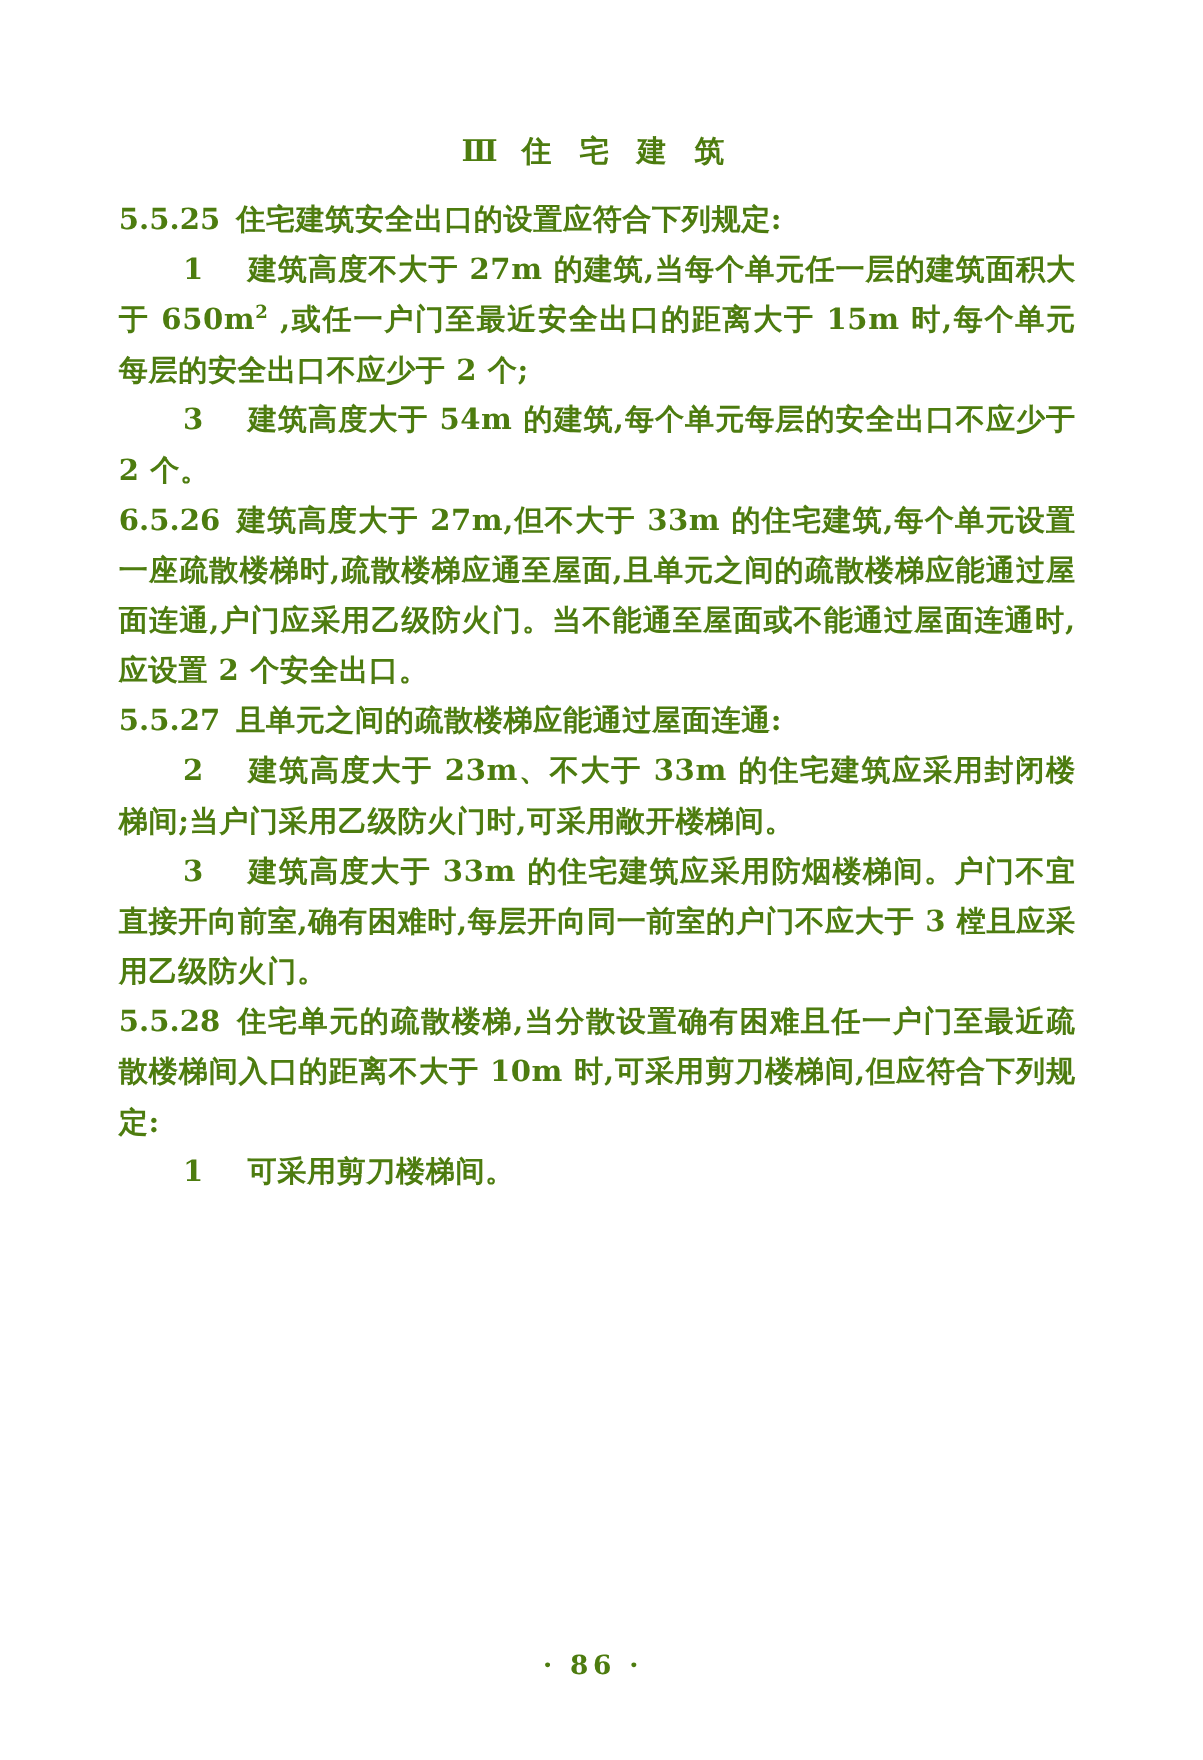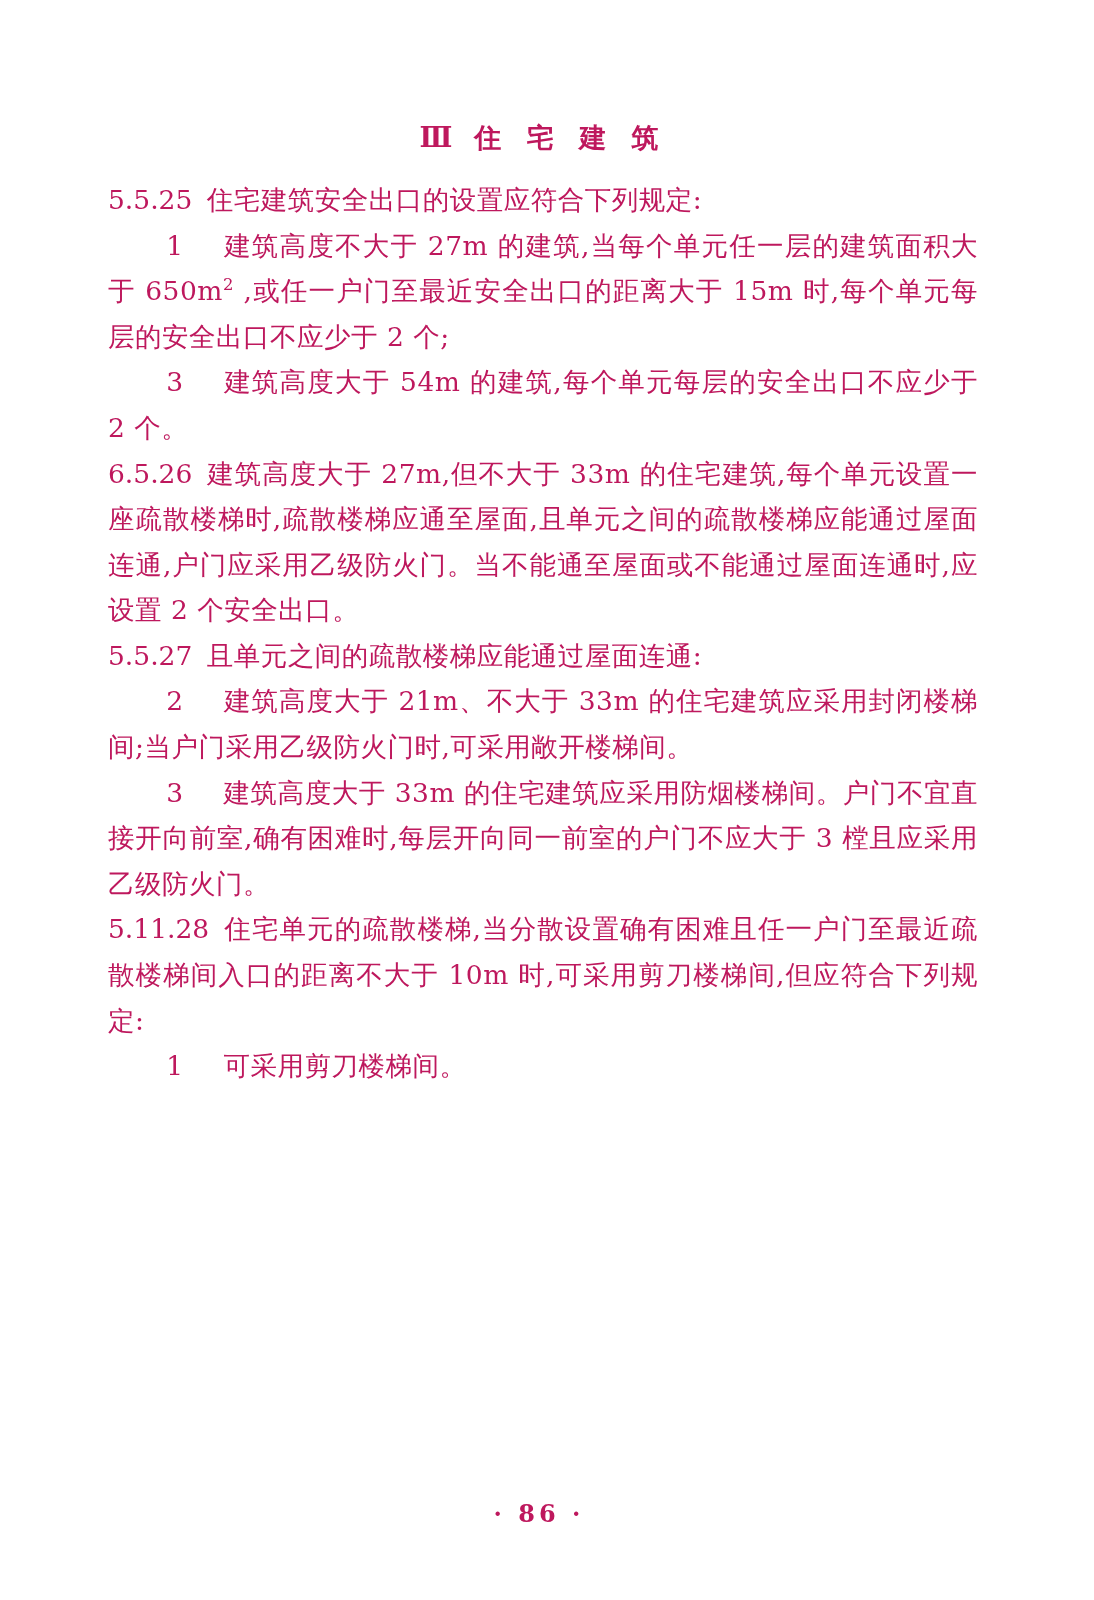--- a/index.html
+++ b/index.html
@@ -6,21 +6,21 @@
     margin: 0;
     padding: 0;
     background: #ffffff;
   }
   .page {
     position: relative;
     width: 1094px;
     height: 1600px;
     background: #ffffff;
     font-family: "DejaVu Serif", "Liberation Serif", serif;
-    color: #be185d;
+    color: #4d7c0f;
     overflow: hidden;
   }
   .content {
     position: absolute;
     left: 108px;
     top: 120px;
     width: 870px;
   }
   .section-heading {
     text-align: center;
@@ -30,21 +30,21 @@
     margin: 0 0 22px 0;
     line-height: 1.3;
   }
   .section-heading .numeral {
     letter-spacing: 22px;
   }
   p {
     margin: 0;
     font-size: 26.5px;
     line-height: 1.72;
-    font-weight: normal;
+    font-weight: bold;
     text-align: justify;
     text-justify: inter-character;
     letter-spacing: 0.5px;
   }
   p.clause {
     text-indent: 0;
   }
   p.item {
     text-indent: 2.2em;
   }
@@ -85,23 +85,23 @@
       <span class="numeral">Ⅲ</span><span>住 宅 建 筑</span>
     </div>
 
     <p class="clause"><span class="clause-no latin">5.5.25</span><span>住宅建筑安全出口的设置应符合下列规定:</span></p>
     <p class="item"><span class="item-no latin">1</span><span>建筑高度不大于 27m 的建筑,当每个单元任一层的建筑面积大于 650m<sup>2</sup> ,或任一户门至最近安全出口的距离大于 15m 时,每个单元每层的安全出口不应少于 2 个;</span></p>
     <p class="item"><span class="item-no latin">3</span><span>建筑高度大于 54m 的建筑,每个单元每层的安全出口不应少于 2 个。</span></p>
 
     <p class="clause"><span class="clause-no latin">6.5.26</span><span>建筑高度大于 27m,但不大于 33m 的住宅建筑,每个单元设置一座疏散楼梯时,疏散楼梯应通至屋面,且单元之间的疏散楼梯应能通过屋面连通,户门应采用乙级防火门。当不能通至屋面或不能通过屋面连通时,应设置 2 个安全出口。</span></p>
 
     <p class="clause"><span class="clause-no latin">5.5.27</span><span>且单元之间的疏散楼梯应能通过屋面连通:</span></p>
-    <p class="item"><span class="item-no latin">2</span><span>建筑高度大于 21m、不大于 33m 的住宅建筑应采用封闭楼梯间;当户门采用乙级防火门时,可采用敞开楼梯间。</span></p>
+    <p class="item"><span class="item-no latin">2</span><span>建筑高度大于 23m、不大于 33m 的住宅建筑应采用封闭楼梯间;当户门采用乙级防火门时,可采用敞开楼梯间。</span></p>
     <p class="item"><span class="item-no latin">3</span><span>建筑高度大于 33m 的住宅建筑应采用防烟楼梯间。户门不宜直接开向前室,确有困难时,每层开向同一前室的户门不应大于 3 樘且应采用乙级防火门。</span></p>
 
-    <p class="clause"><span class="clause-no latin">5.11.28</span><span>住宅单元的疏散楼梯,当分散设置确有困难且任一户门至最近疏散楼梯间入口的距离不大于 10m 时,可采用剪刀楼梯间,但应符合下列规定:</span></p>
+    <p class="clause"><span class="clause-no latin">5.5.28</span><span>住宅单元的疏散楼梯,当分散设置确有困难且任一户门至最近疏散楼梯间入口的距离不大于 10m 时,可采用剪刀楼梯间,但应符合下列规定:</span></p>
     <p class="item"><span class="item-no latin">1</span><span>可采用剪刀楼梯间。</span></p>
 
   </div>
 
   <div class="page-number">· 86 ·</div>
 
 </div>
 
 </body></html>

